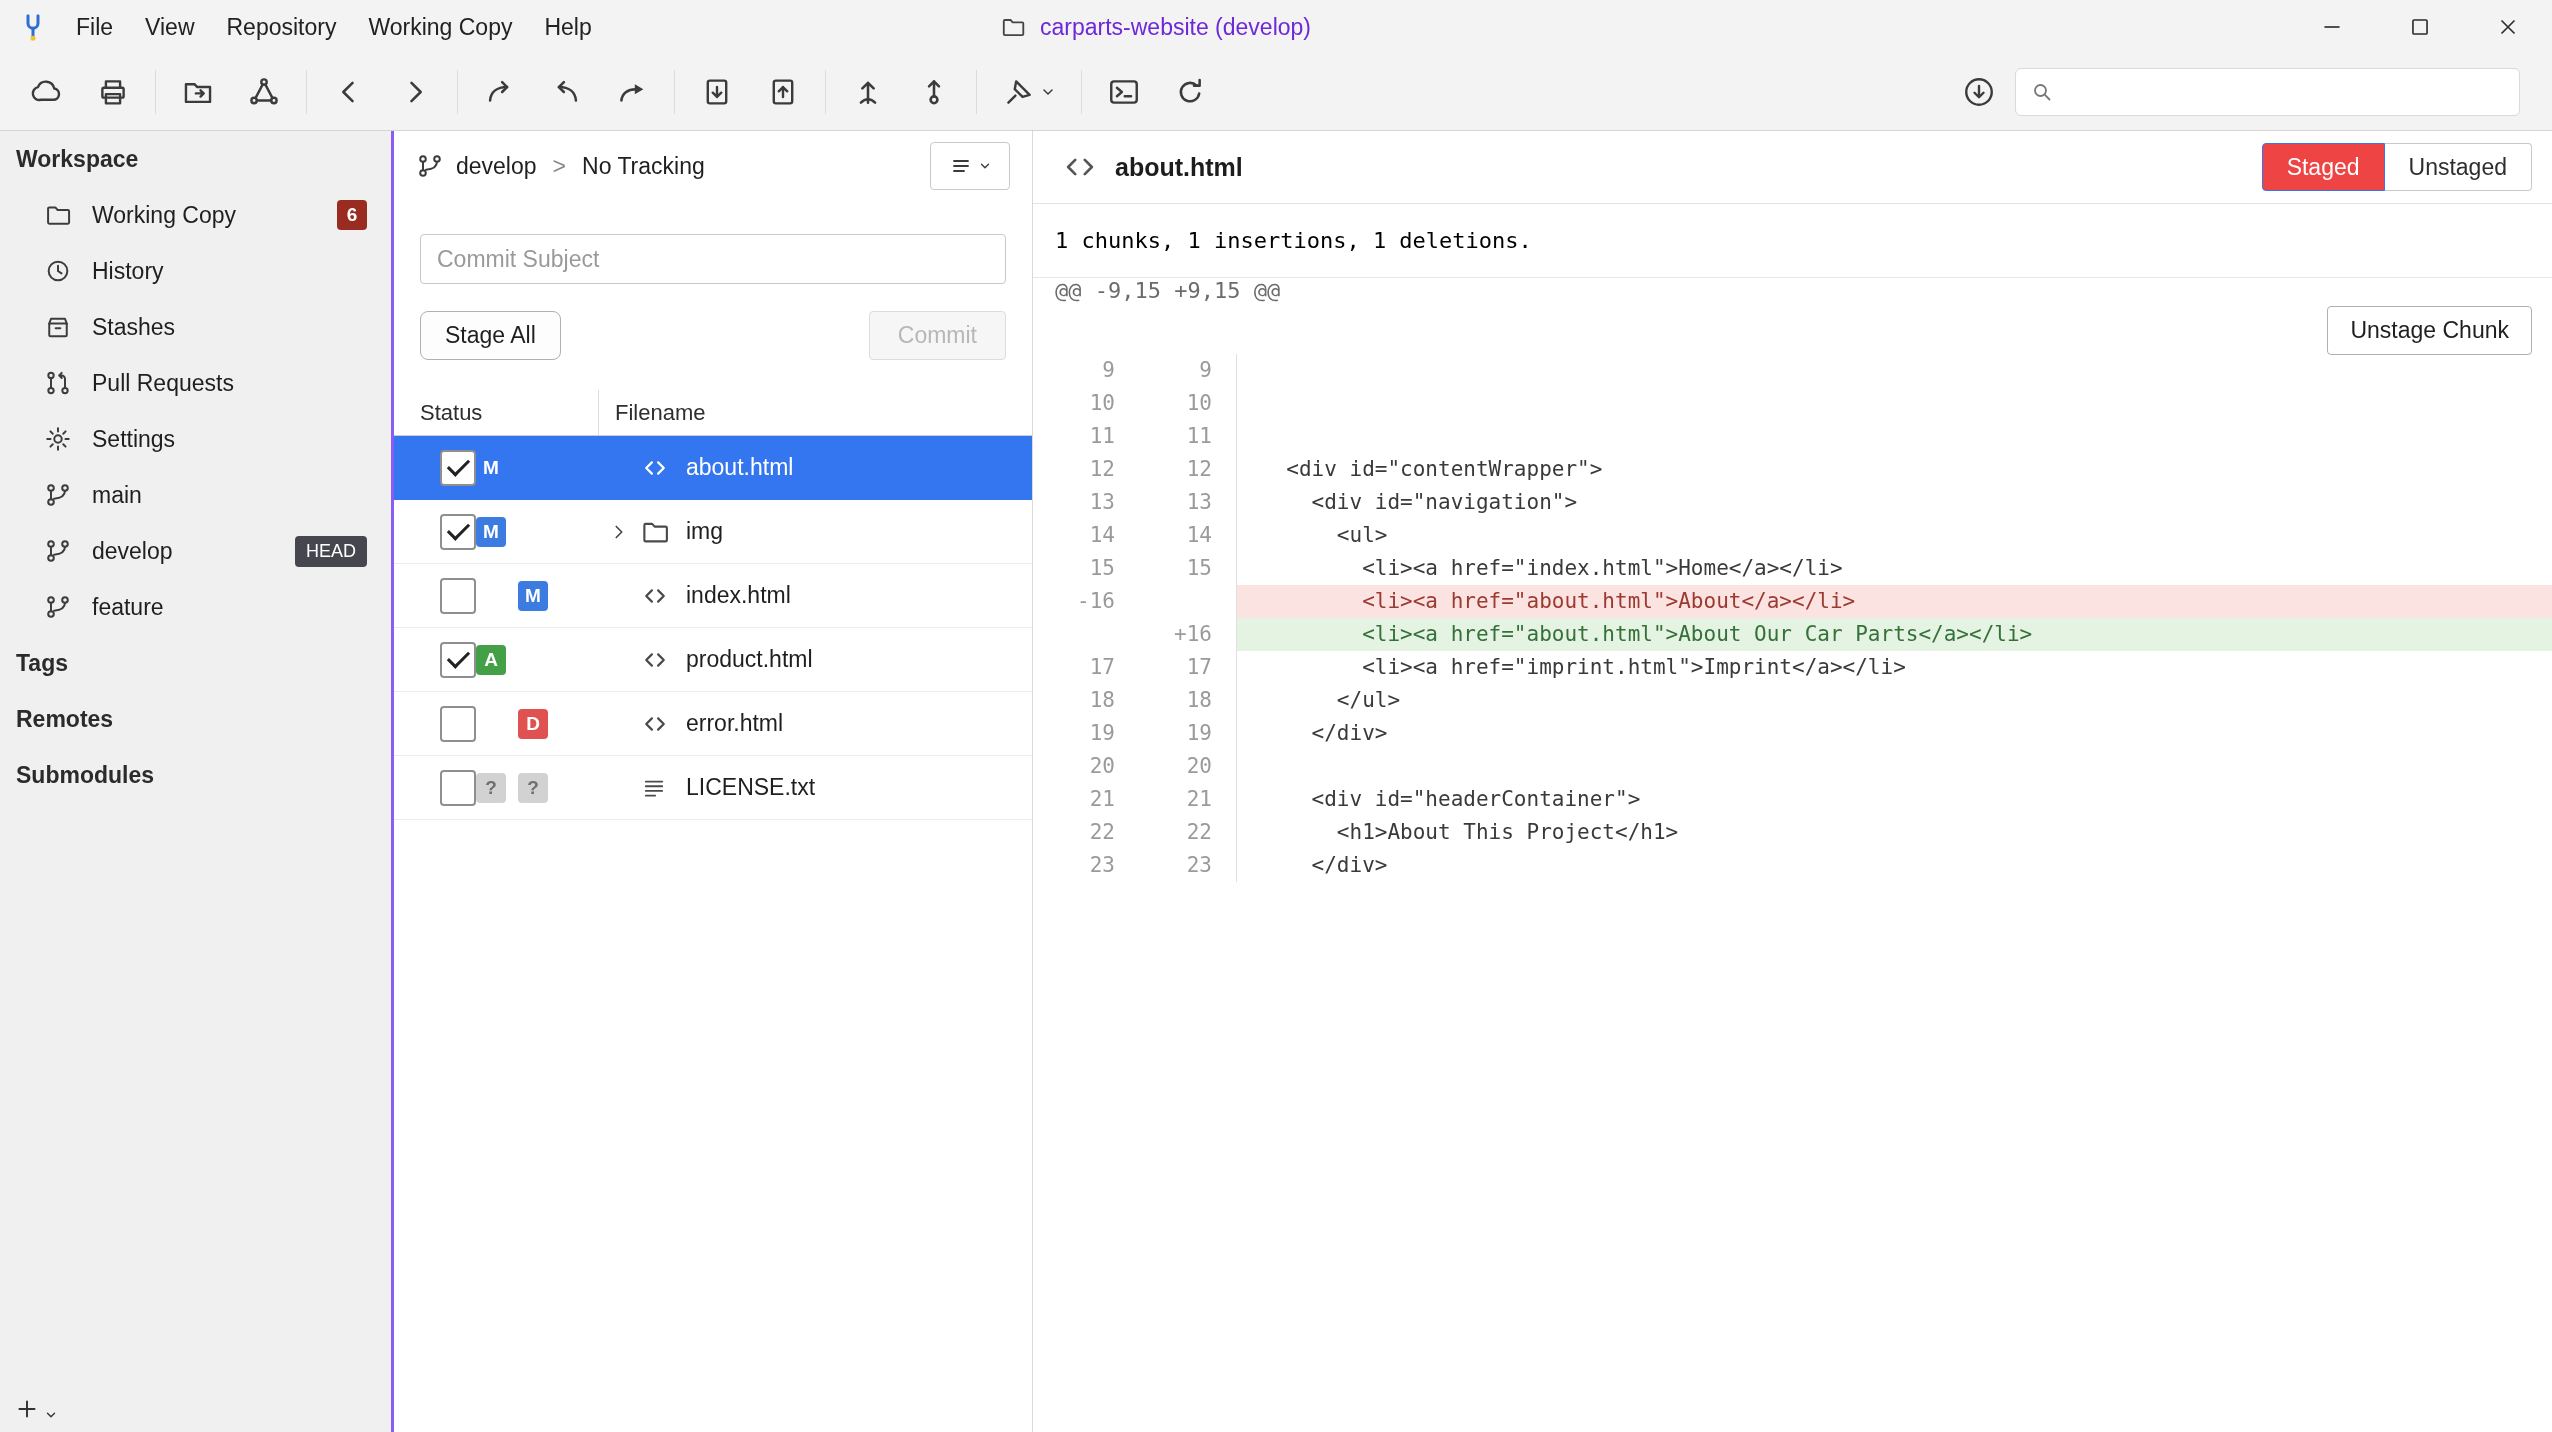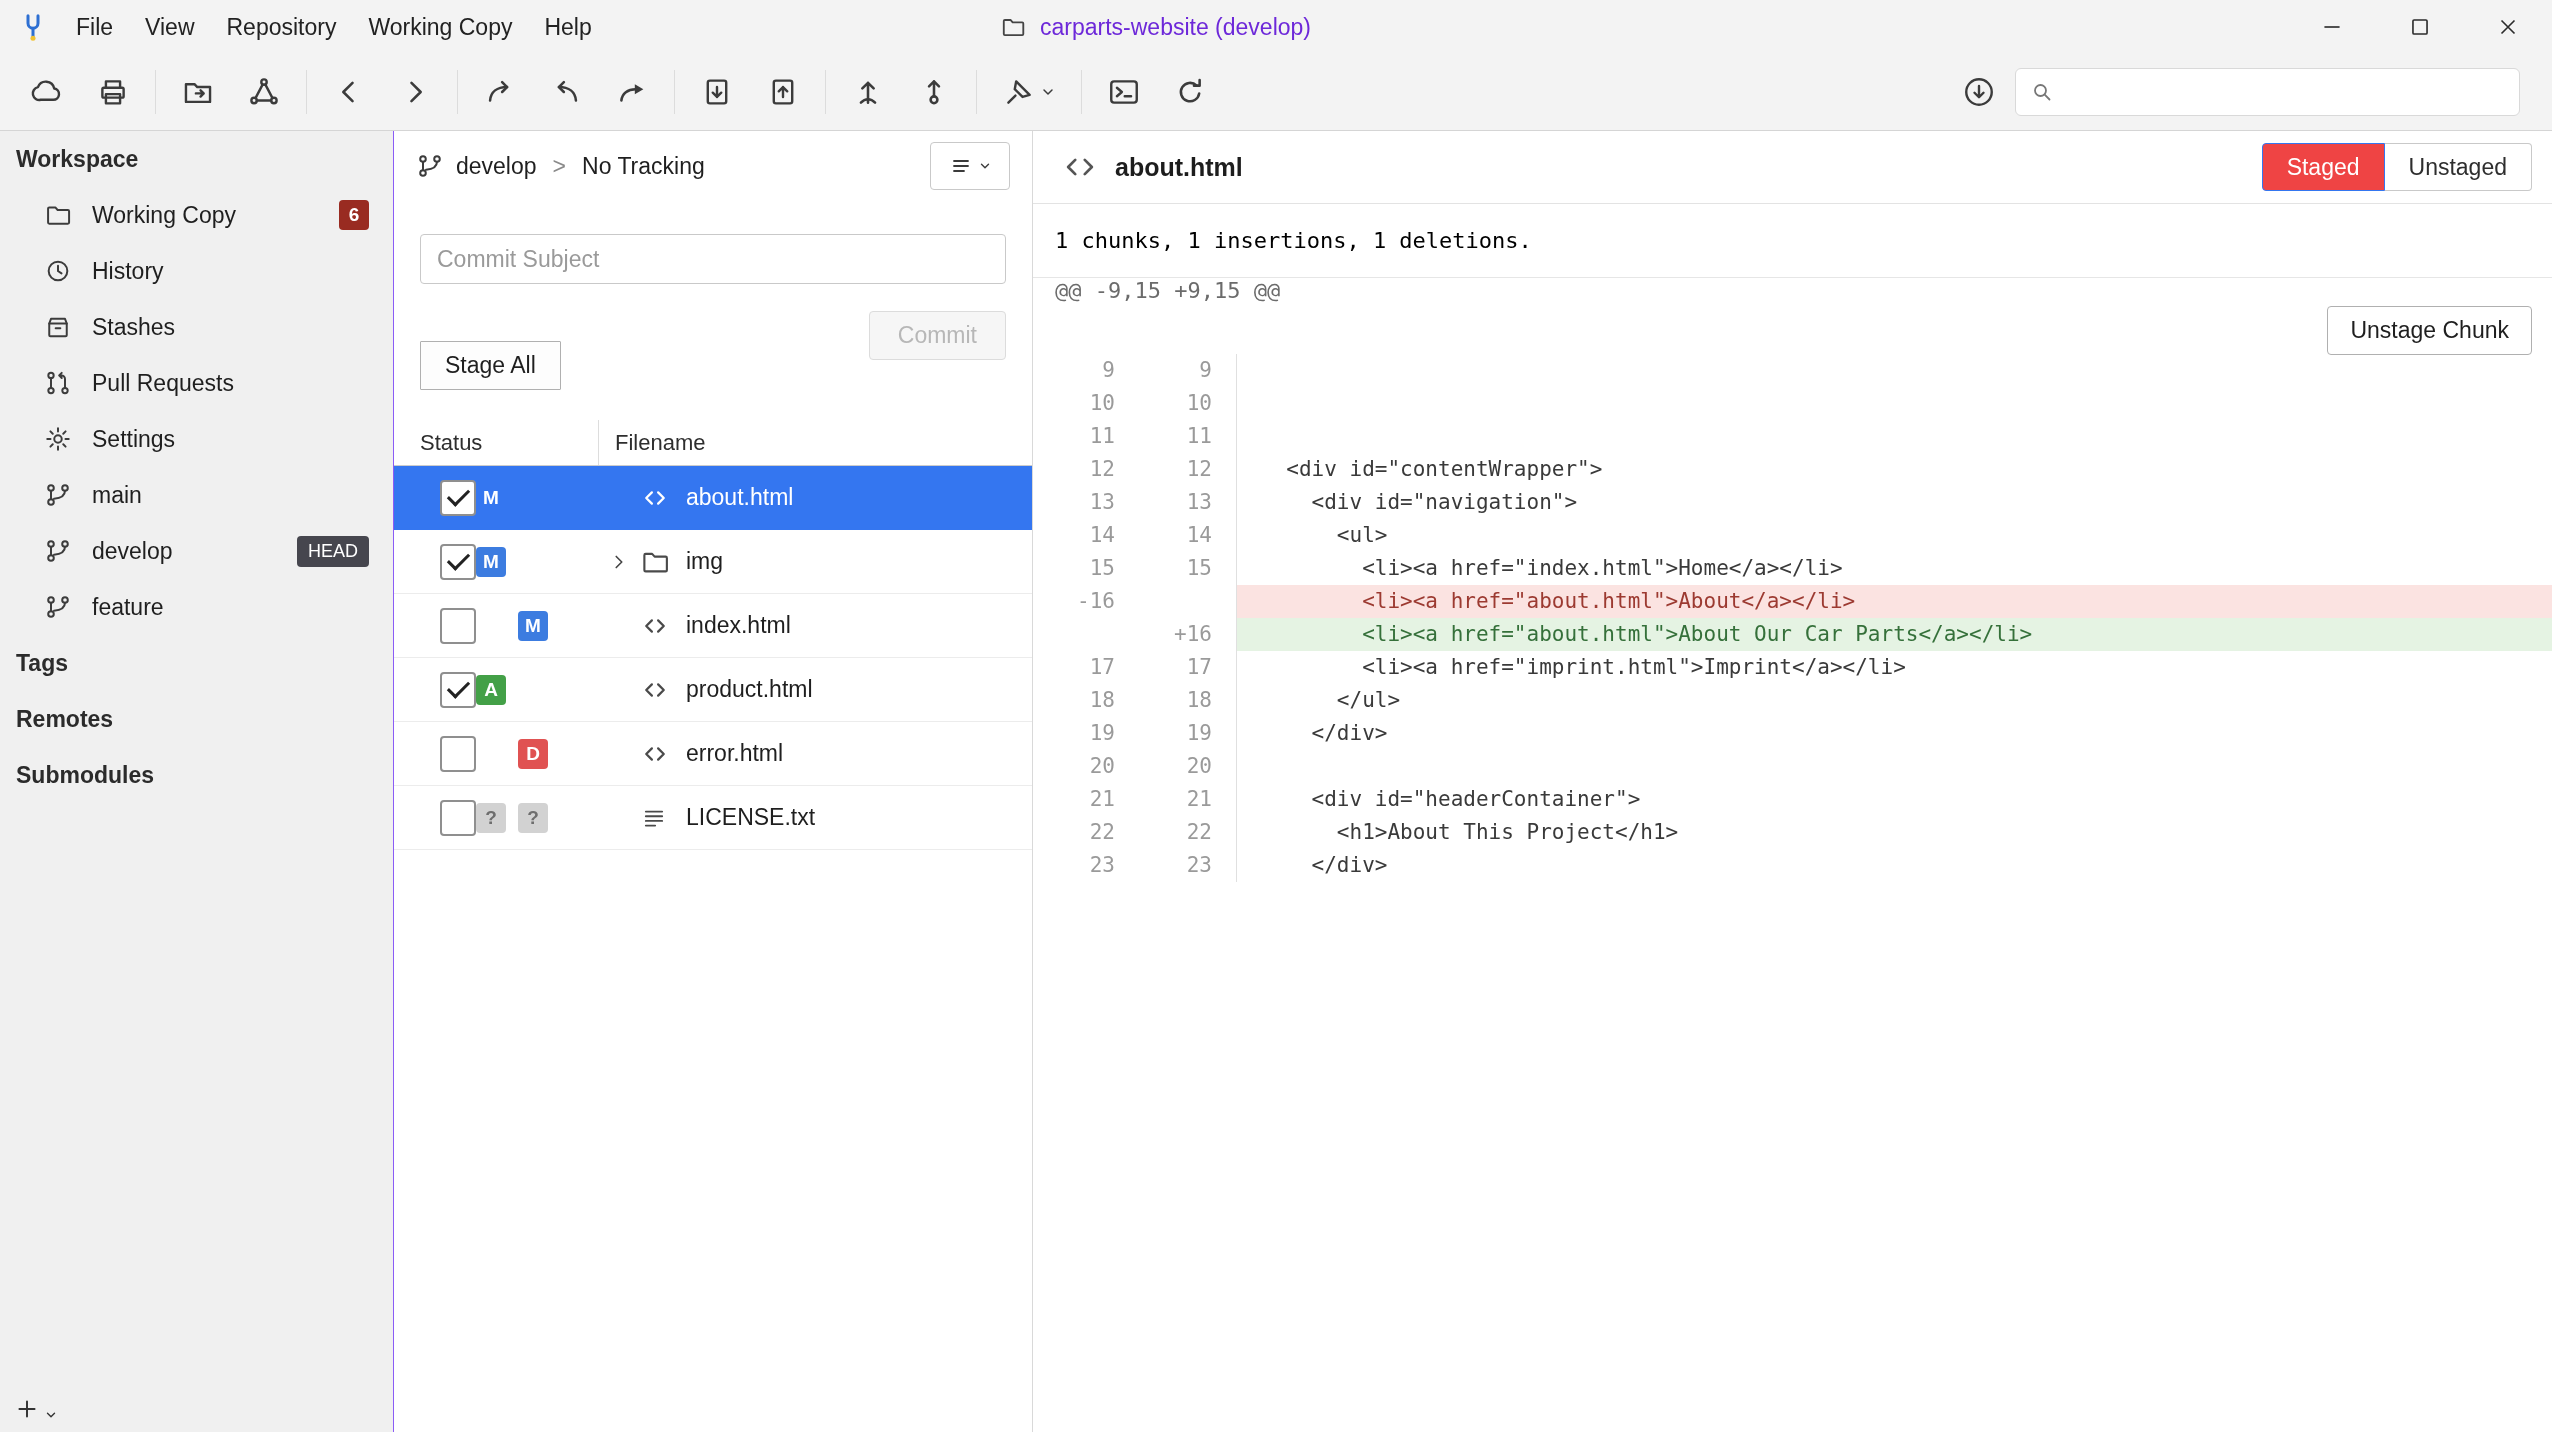--- a/index.html
+++ b/index.html
@@ -21,38 +21,38 @@
   .tb-btn.wide { width:86px; gap:4px; }
   .tb-sep { width:1px; height:44px; background:#dcdcdc; margin:0 9px; }
   .toolbar-right { margin-left:auto; display:flex; align-items:center; gap:18px; padding-right:18px; color:#3b3b3b; }
   .search-box { width:505px; height:48px; background:#fff; border:1px solid #d9d9d9; border-radius:6px; display:flex; align-items:center; padding:0 14px; gap:12px; color:#666; }
   .search-box input { border:none; outline:none; flex:1; font-size:22px; font-family:"Liberation Sans",sans-serif; background:transparent; }
 
   
   .main { display:flex; height:1301px; }
 
   
-  .sidebar { width:394px; background:#f0f0f0; border-right:1px solid #8b5cf6; position:relative; flex-shrink:0; }
+  .sidebar { width:394px; background:#f0f0f0; border-right:3px solid #8b5cf6; position:relative; flex-shrink:0; }
   .side-header { height:56px; display:flex; align-items:center; padding-left:16px; font-weight:700; font-size:23px; color:#2b2b2b; }
   .side-item { height:56px; display:flex; align-items:center; padding-left:44px; gap:20px; font-size:23px; color:#1f1f1f; cursor:default; }
   .side-icon { width:28px; height:28px; color:#3c3c3c; flex-shrink:0; }
   .count-badge { margin-left:auto; margin-right:24px; min-width:30px; height:30px; padding:0 6px; background:#992b21; color:#fff; font-size:19px; font-weight:700; border-radius:4px; display:flex; align-items:center; justify-content:center; }
   .head-badge { margin-left:auto; margin-right:24px; background:#46464e; color:#fff; font-size:18px; padding:5px 11px; border-radius:4px; }
   .head-badge:empty { display:none; }
   .sidebar-add { position:absolute; bottom:10px; left:14px; display:flex; align-items:flex-end; gap:4px; color:#333; }
 
   
   .middle { width:639px; border-right:1px solid #d9d9d9; background:#fff; display:flex; flex-direction:column; flex-shrink:0; }
   .branch-row { height:70px; display:flex; align-items:center; padding:0 22px; gap:12px; font-size:23px; color:#1f1f1f; }
   .branch-sep { color:#8a8a8a; margin:0 4px; }
   .branch-menu-btn { margin-left:auto; width:80px; height:48px; border:1px solid #c9c9c9; border-radius:4px; display:flex; align-items:center; justify-content:center; gap:5px; background:#fff; color:#3b3b3b; }
   .commit-subject { margin:33px 26px 0; height:50px; border:1px solid #c9c9c9; border-radius:4px; padding:0 16px; font-size:23px; font-family:"Liberation Sans",sans-serif; color:#222; outline:none; }
   .commit-subject::placeholder { color:#9a9a9a; }
   .action-row { display:flex; margin:27px 26px 0; }
-  .stage-all-btn { height:49px; padding:0 24px; border:1px solid #b0b0b0; border-radius:1px; background:#fdfdfd; font-size:23px; color:#1f1f1f;margin-top:30px; }
+  .stage-all-btn { height:49px; padding:0 24px; border:1px solid #b0b0b0; border-radius:8px; background:#fdfdfd; font-size:23px; color:#1f1f1f; }
   .commit-btn { margin-left:auto; height:49px; padding:0 28px; border:1px solid #dcdcdc; border-radius:4px; background:#f6f6f6; color:#b7b7b7; font-size:23px; }
   .table-header { margin-top:30px; height:46px; display:flex; align-items:center; border-bottom:1px solid #cccccc; font-size:22px; color:#2e2e2e; }
   .col-status { width:205px; height:100%; display:flex; align-items:center; padding-left:26px; border-right:1px solid #dddddd; }
   .col-filename { padding-left:16px; }
   .file-list { flex:1; overflow:hidden; }
   .file-row { height:64px; display:flex; align-items:center; border-bottom:1px solid #ececec; font-size:23px; color:#1f1f1f; }
   .file-row.selected { background:#3476f0; color:#fff; border-bottom-color:transparent; }
   .checkbox { margin-left:46px; width:36px; height:36px; background:#fff; border:2px solid #8f8f8f; border-radius:4px; position:relative; flex-shrink:0; }
   .checkbox.checked::after { content:''; position:absolute; left:6px; top:7px; width:18px; height:9px; border-left:3px solid #222; border-bottom:3px solid #222; transform:rotate(-45deg); }
   .slot { width:30px; height:30px; border-radius:4px; display:flex; align-items:center; justify-content:center; font-size:19px; font-weight:700; color:#fff; flex-shrink:0; }

